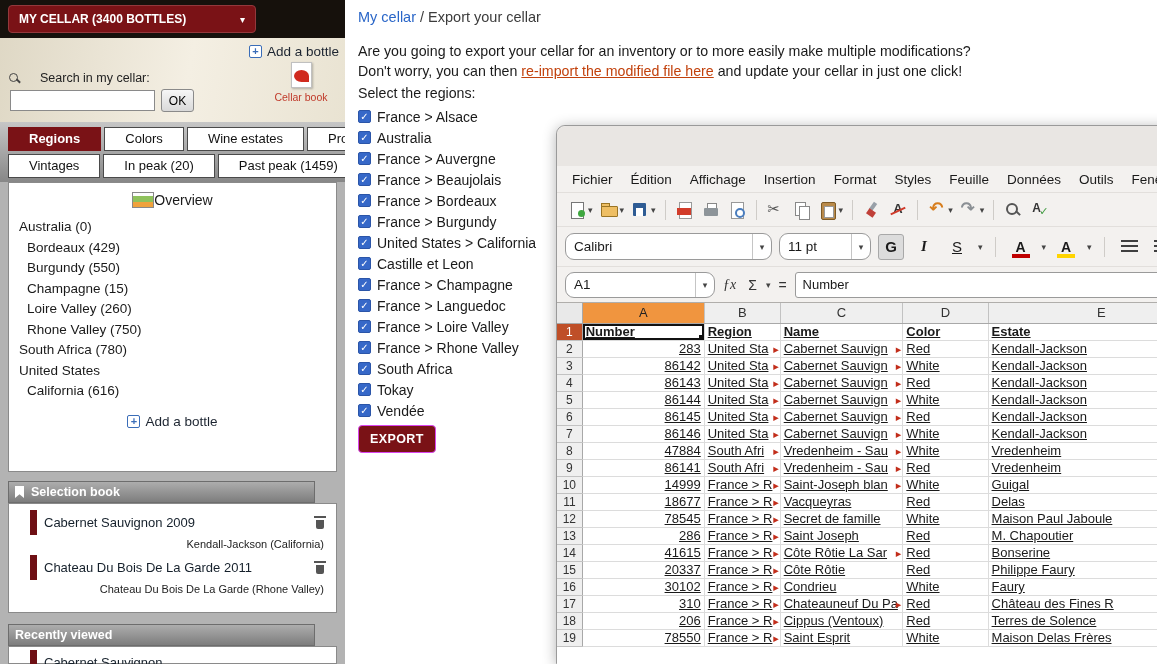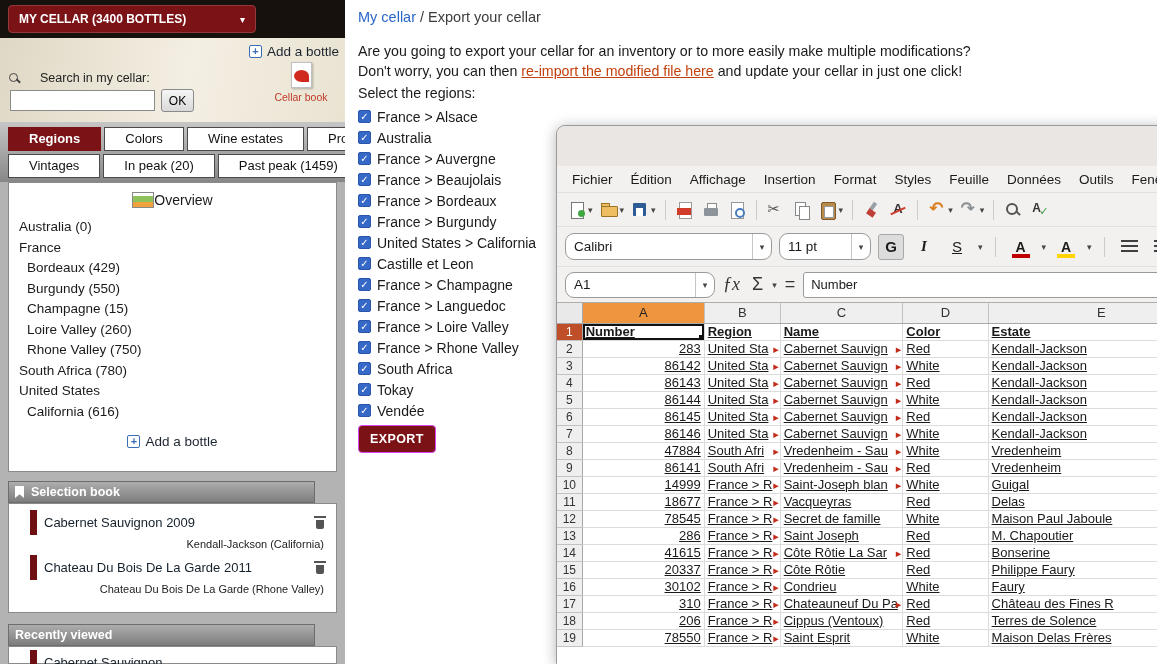--- a/index.html
+++ b/index.html
@@ -86,21 +86,21 @@
 .fmt-bold{font-weight:bold;background:#dcdcdc;border:1px solid #a8a8a8}
 .fmt-italic{font-style:italic;font-weight:bold;font-family:"Liberation Serif",serif}
 .fmt-underline{text-decoration:underline}
 .color-a{position:relative;font-weight:bold;font-size:14px}
 .color-a::after{content:"";position:absolute;left:4px;right:4px;bottom:2px;height:4px}
 .fc::after{background:#c00000}
 .hc::after{background:#ffd400}
 .ic-align{width:17px;height:14px;background:repeating-linear-gradient(#3f3f3f 0 2px,transparent 2px 5px);display:inline-block}
 .formulabar{height:36px;display:flex;align-items:center;padding:0 8px;gap:4px;border-top:1px solid #e2dfdc}
 .namebox{width:150px;flex:none;height:26px}
-.fb-ic{font-size:18px;color:#333;padding:0 4px;cursor:pointer}
+.fb-ic{font-size:14px;color:#333;padding:0 4px;cursor:pointer}
 .fb-fx{font-style:italic;font-family:"Liberation Serif",serif}
 .fb-input{flex:1;height:26px;background:#fff;border:1px solid #9a9a9a;border-radius:3px;font-size:13px;display:flex;align-items:center;padding:0 7px}
 .gridwrap{position:relative;height:363px;overflow:hidden;border-top:1px solid #b0aeab;background:#fff}
 table.sheet{border-collapse:collapse;table-layout:fixed;font-size:13px}
 .sheet th,.sheet td{overflow:hidden;white-space:nowrap}
 .colh{height:20px;background:#efefef;border-right:1px solid #c2c2c2;border-bottom:1px solid #a8a8a8;font-weight:normal;font-size:13px;color:#333;text-align:center}
 .colh.hl{background:#f0953f;color:#222}
 .corner{background:#e9e9e9;border-right:1px solid #a8a8a8;border-bottom:1px solid #a8a8a8}
 .rowh{height:17px;background:#efefef;border-right:1px solid #a8a8a8;border-bottom:1px solid #c2c2c2;font-weight:normal;font-size:12px;color:#333;text-align:center}
 .rowh.hl{background:#bf4f28;color:#fff}
@@ -181,21 +181,20 @@
           <span class="tab">Past peak (1459)</span>
         </div>
     </div>
     <div class="panel main-panel">
       <div class="overview">
         <span class="ov-icon"></span>
         <span>Overview</span>
       </div>
       <ul class="region-list" id="regionList">
           <li class="">Australia (0)</li>
-          <li class="">France</li>
           <li class="ind">Bordeaux (429)</li>
           <li class="ind">Burgundy (550)</li>
           <li class="ind">Champagne (15)</li>
           <li class="ind">Loire Valley (260)</li>
           <li class="ind">Rhone Valley (750)</li>
           <li class="">South Africa (780)</li>
           <li class="">United States</li>
           <li class="ind">California (616)</li>
         </ul>
       <div class="add-bottom">

